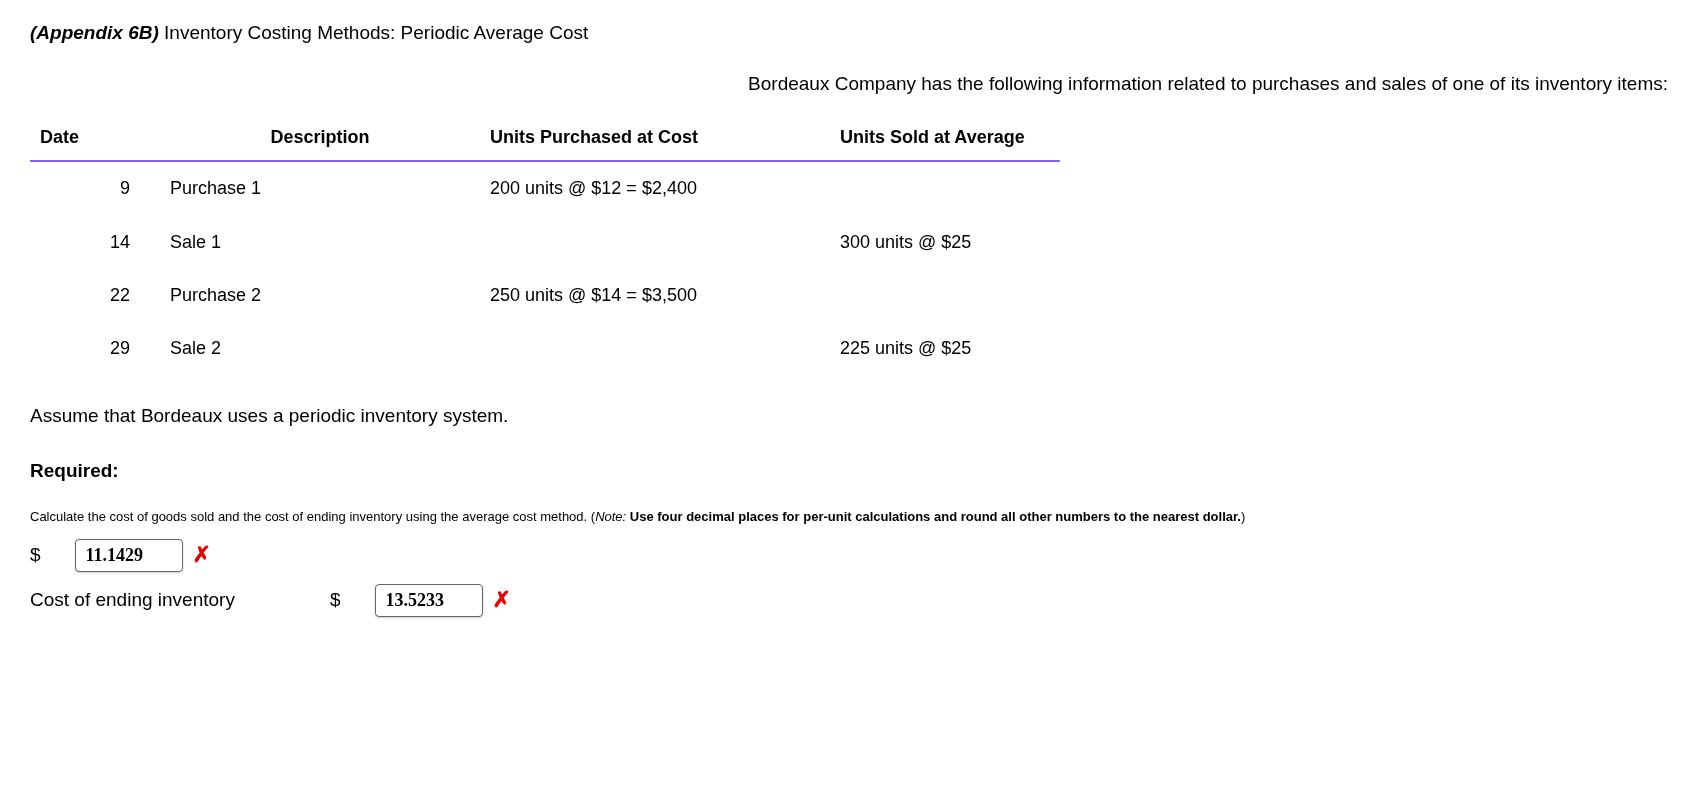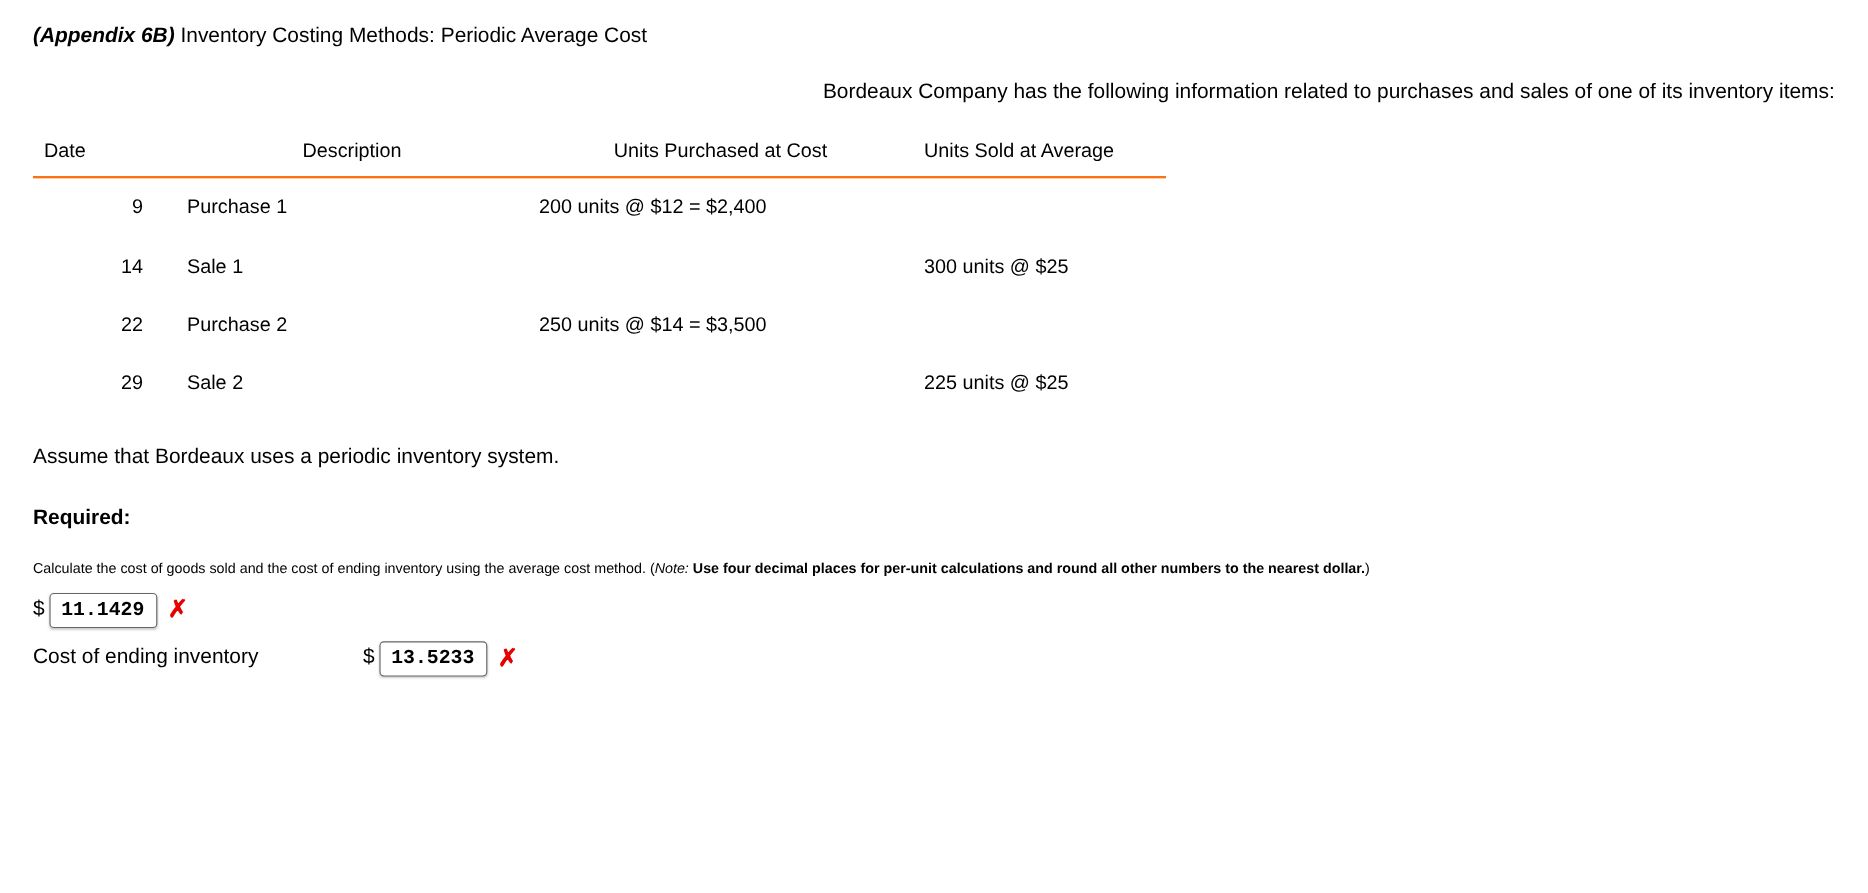--- a/index.html
+++ b/index.html
@@ -27,35 +27,34 @@
       margin-bottom: 20px;
       text-align: right;
     }
     table.data-table {
       border-collapse: collapse;
       width: 1030px;
       margin-bottom: 28px;
     }
     table.data-table th {
       text-align: left;
-      font-weight: normal;
+      font-weight: bold;
       font-size: 18px;
       padding: 8px 10px 10px 10px;
-      border-bottom: 2px solid #f97316;
+      border-bottom: 2px solid #8b5cf6;
     }
     table.data-table th.date-col {
       width: 130px;
     }
     table.data-table th.desc-col {
       width: 320px;
       text-align: center;
     }
     table.data-table th.purch-col {
       width: 350px;
-      text-align: center;
     }
     table.data-table th.sold-col {
       width: 230px;
     }
     table.data-table td {
       font-size: 18px;
       padding: 14px 10px;
       vertical-align: middle;
     }
     table.data-table td.date-cell {
@@ -97,24 +96,25 @@
     }
     .dollar-sign {
       margin-right: 4px;
     }
     .answer-input {
       border: 1px solid #666;
       border-radius: 4px;
       padding: 5px 10px;
       font-size: 18px;
       font-weight: bold;
-      font-family: Liberation Mono, monospace;
-      width: 98px;
+      font-family: Liberation Serif, serif;
+      width: 108px;
       text-align: left;
       box-shadow: 0 1px 2px rgba(0,0,0,0.2);
+      margin-left: 30px;
     }
     .x-mark {
       color: #e60000;
       font-weight: bold;
       font-size: 22px;
       margin-left: 10px;
     }
   </style>
 </head>
 <body>

